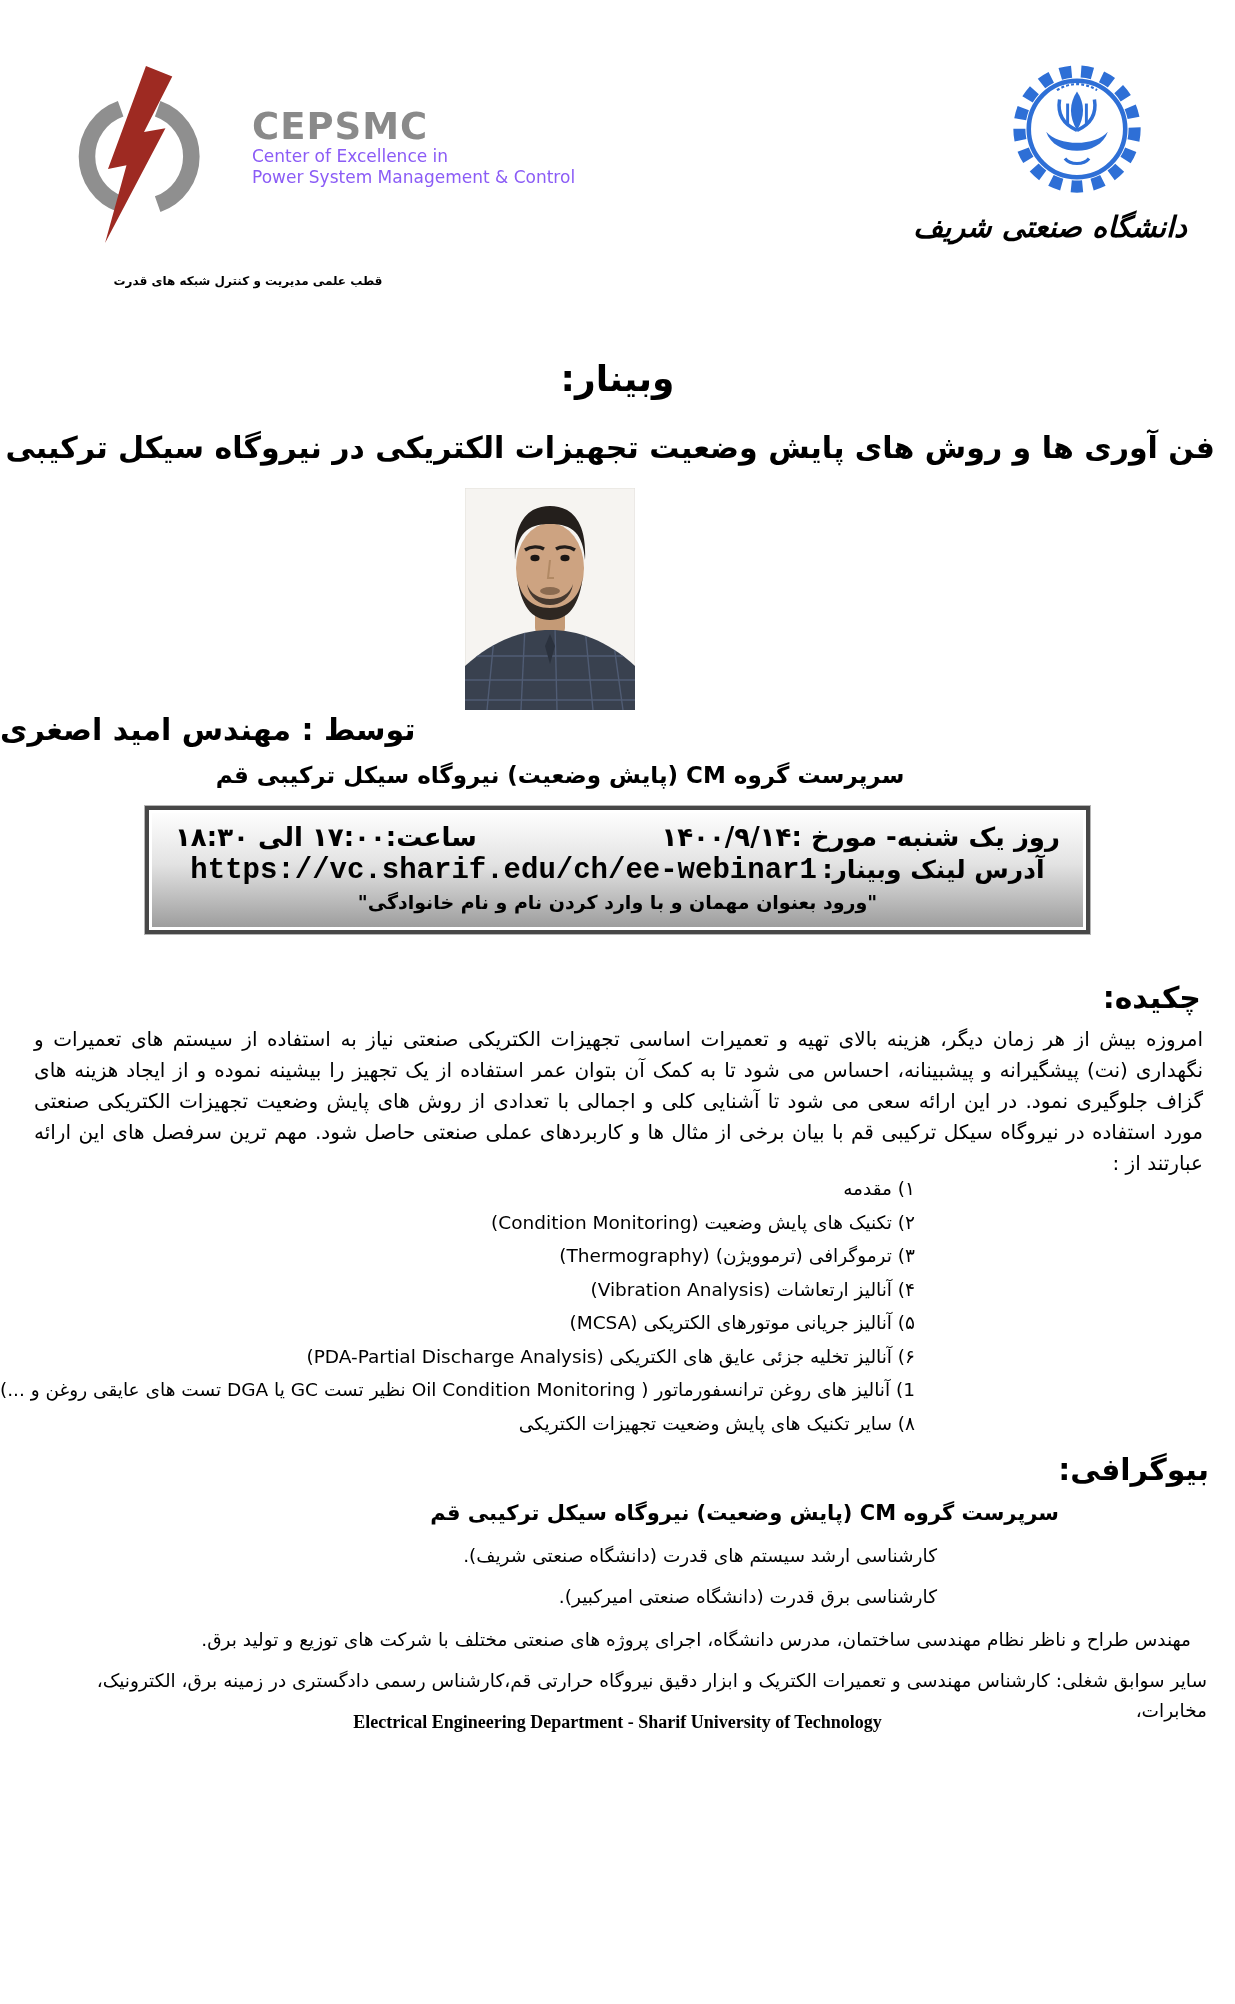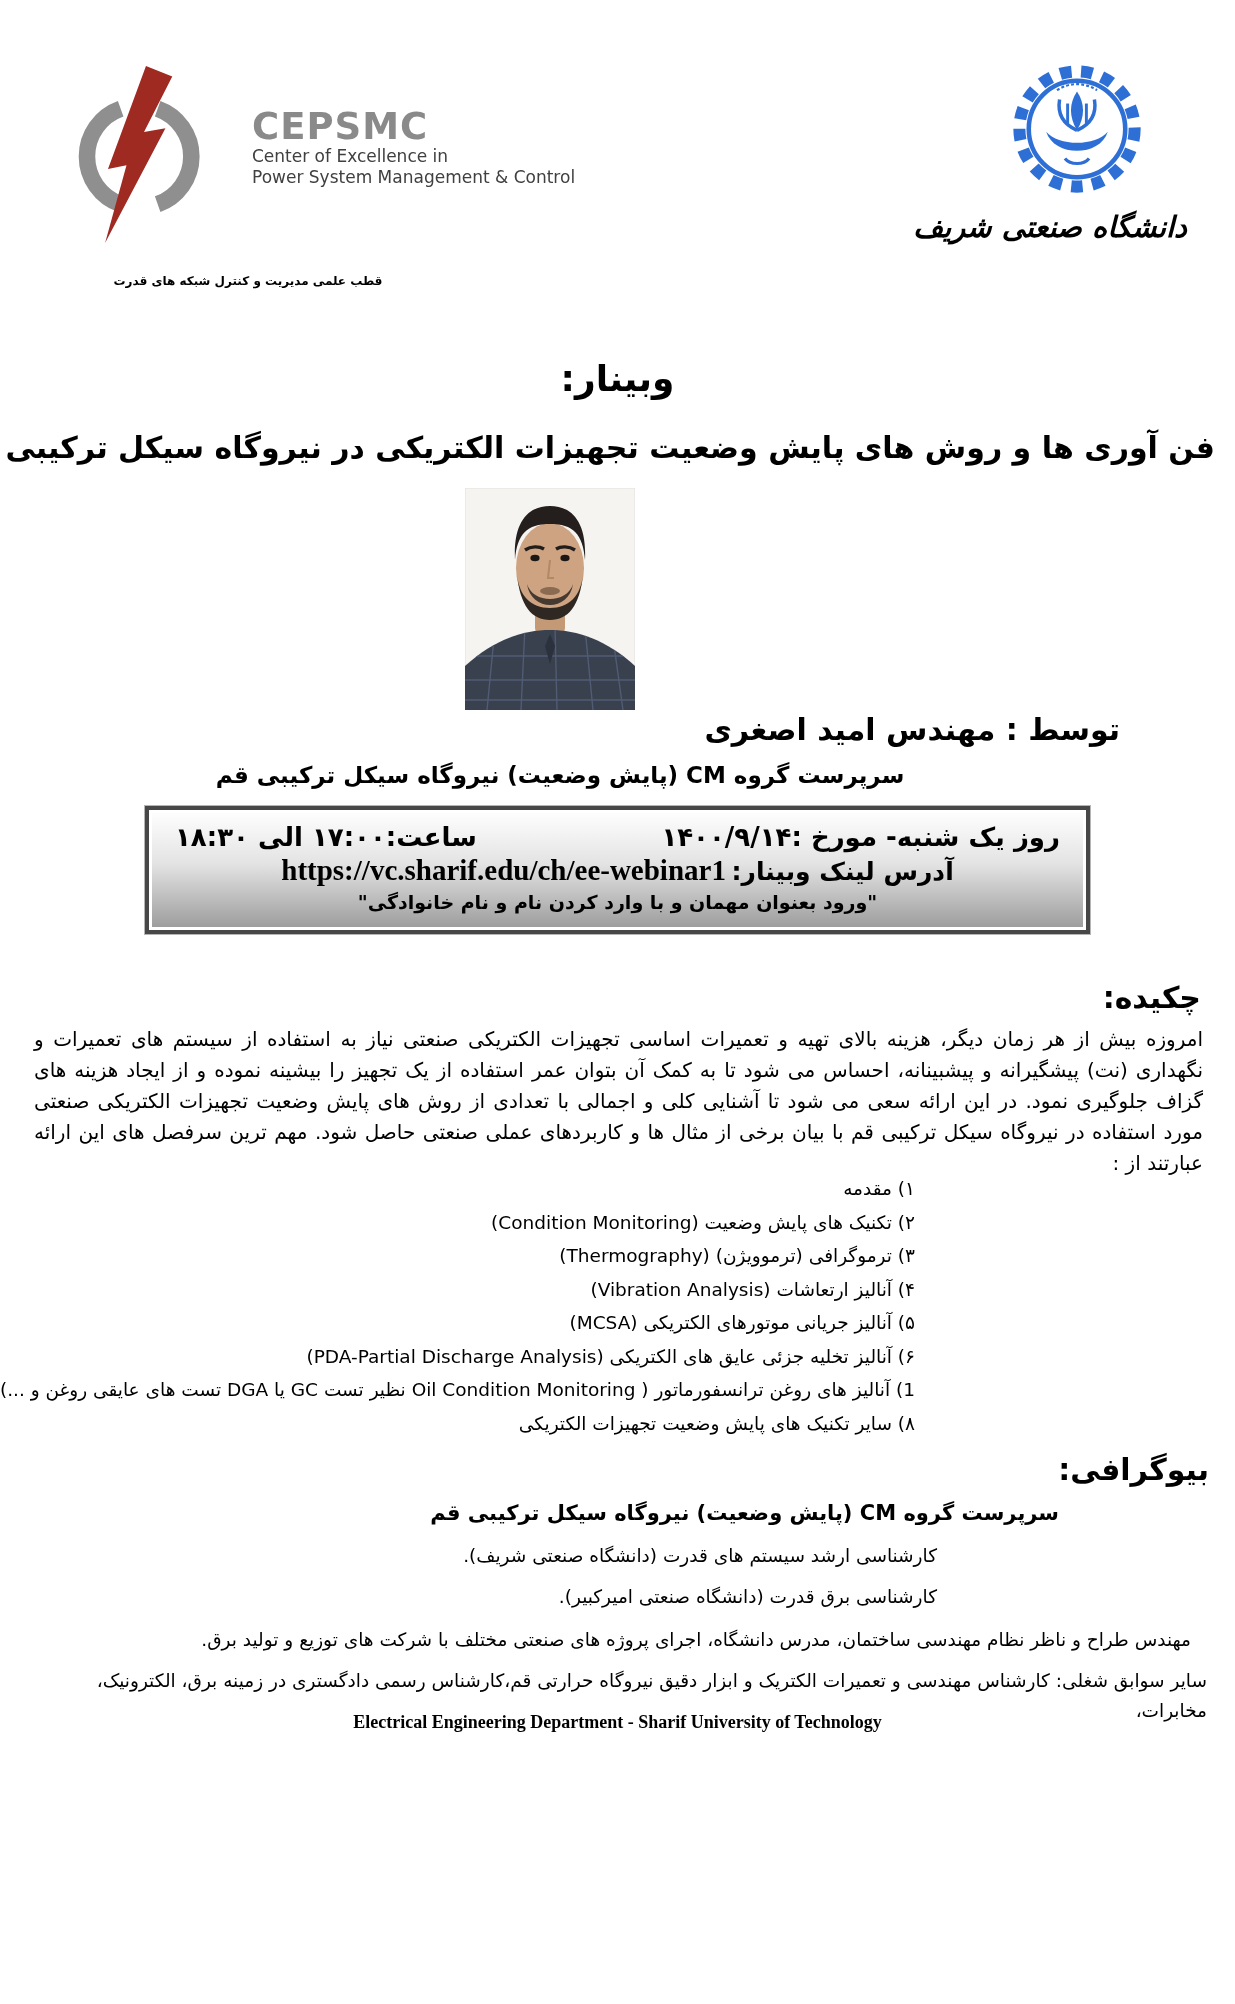--- a/index.html
+++ b/index.html
@@ -5,21 +5,21 @@
   html,body{margin:0;padding:0;background:#ffffff;}
   .page{
     position:relative;width:1235px;height:2004px;background:#ffffff;
     font-family:"DejaVu Sans",sans-serif;color:#000;overflow:hidden;
   }
   
   .cepsmc{position:absolute;left:40px;top:62px;display:flex;align-items:flex-start;}
   .cepsmc-mark{width:210px;height:185px;flex:0 0 auto;}
   .cepsmc-text{padding-top:46px;margin-left:2px;color:#8a8a8a;}
   .cepsmc-acronym{font-size:37px;font-weight:bold;letter-spacing:1px;line-height:38px;}
-  .cepsmc-sub{font-size:17px;line-height:21px;color:#404040;}
+  .cepsmc-sub{font-size:17px;line-height:21px;color:#8b5cf6;}
   .cepsmc-persian{
     position:absolute;left:58px;top:274px;width:380px;direction:rtl;text-align:center;
     font-size:12px;font-weight:bold;
   }
   .sharif{position:absolute;right:48px;top:62px;width:220px;text-align:center;}
   .sharif-emblem{width:134px;height:134px;margin:0 auto;display:block;}
   .sharif-calligraphy{
     margin-top:14px;direction:rtl;font-size:29px;font-weight:bold;font-style:italic;
     white-space:nowrap;
   }
@@ -29,39 +29,39 @@
     font-size:36px;font-weight:bold;
   }
   .webinar-title{
     position:absolute;top:430px;left:20px;width:1195px;text-align:center;direction:rtl;
     font-size:30px;font-weight:bold;white-space:nowrap;
   }
   
   .presenter-photo{position:absolute;top:488px;left:465px;width:170px;height:222px;}
   .presenter-photo svg{display:block;}
   .presenter-name{
-    position:absolute;top:712px;left:0;width:1120px;text-align:right;direction:rtl;
+    position:absolute;top:712px;left:0;width:1120px;text-align:left;direction:rtl;
     font-size:30px;font-weight:bold;
   }
   .presenter-role{
     position:absolute;top:762px;left:0;width:1120px;text-align:center;direction:rtl;
     font-size:23px;font-weight:bold;
   }
   
   .info-box{
     position:absolute;top:806px;left:145px;width:945px;height:128px;box-sizing:border-box;
     border:4px solid #474747;outline:1px solid #b5b5b5;
     box-shadow:inset 0 0 0 3px #ffffff;
     background:linear-gradient(180deg,#ffffff 0%,#e3e3e3 45%,#9a9a9a 100%);
     padding:12px 26px 8px 26px;direction:rtl;
   }
   .info-row-1{display:flex;justify-content:space-between;font-size:26px;font-weight:bold;}
   .info-row-2{margin-top:2px;text-align:center;font-weight:bold;}
   .info-link-label{font-size:25px;}
-  .info-link-url{font-family:Liberation Serif, serif;font-size:29px;direction:ltr;unicode-bidi:embed;}
+  .info-link-url{font-family:Liberation Mono, monospace;font-size:29px;direction:ltr;unicode-bidi:embed;}
   .info-row-3{margin-top:4px;text-align:center;font-size:19px;font-weight:bold;}
   
   .abstract-heading{
     position:absolute;top:980px;right:34px;direction:rtl;font-size:30px;font-weight:bold;
   }
   .abstract-body{
     position:absolute;top:1024px;right:32px;left:34px;direction:rtl;text-align:justify;
     font-size:20px;line-height:31px;
   }
   .topics{

